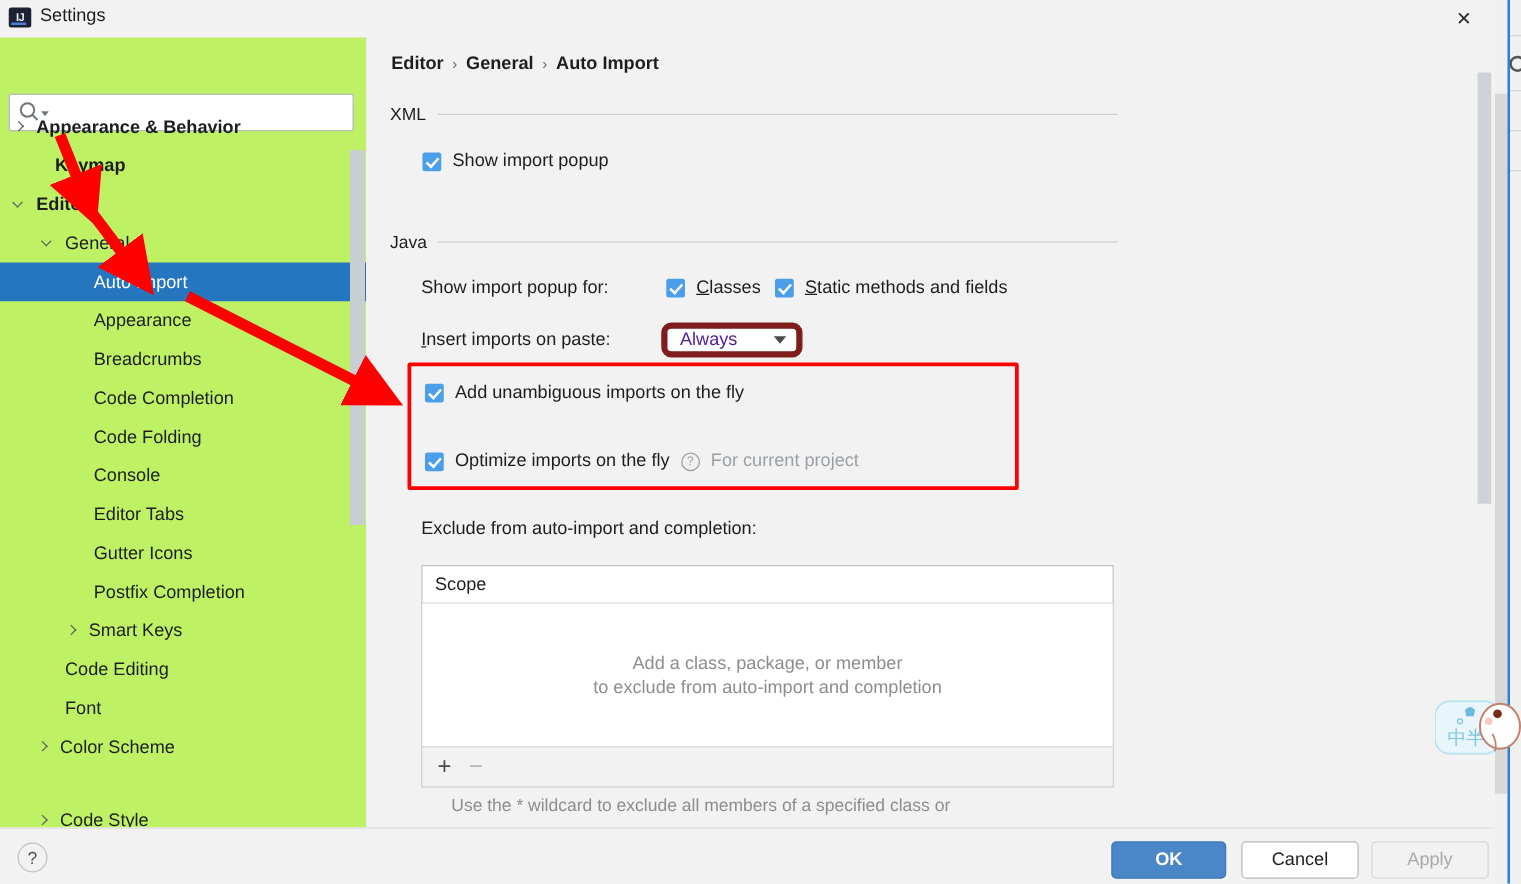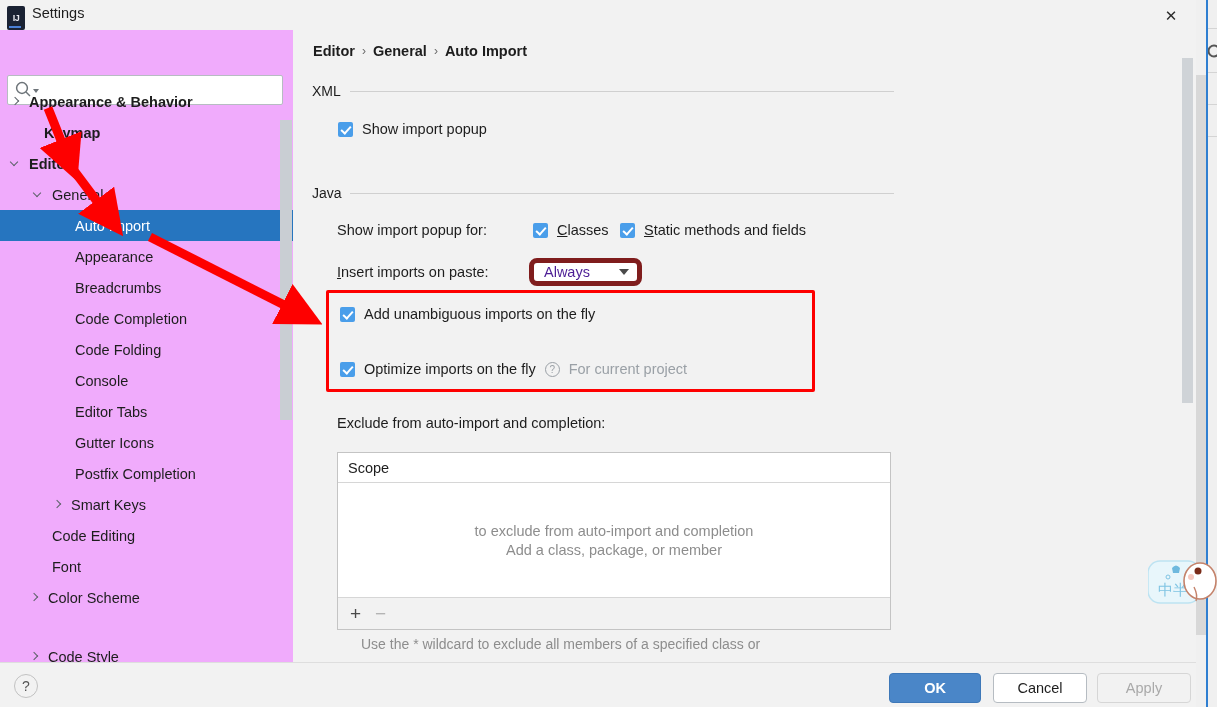--- a/index.html
+++ b/index.html
@@ -18,36 +18,36 @@
   .bg-toolicons { position: absolute; top: 0; right: 0; width: 9px; height: 160px; background:#f0f0f0; }
   .bg-toolicons .divider { position:absolute; left:0; width:9px; height:1px; background:#d4d4d4; }
   .bg-magnifier { position: absolute; right: 0px; top: 42px; width: 9px; height: 22px; overflow:hidden; }
   .bg-panel { position:absolute; right: 11px; top: 75px; width: 11px; height: 560px; background:#d8d8d8; }
 
   
   .dialog { position:absolute; left:0; top:0; width:1196px; height:707px; background:#f2f2f2; }
 
   .titlebar { position:absolute; left:0; top:0; width:1196px; height:30px; background:#f2f2f2; }
   .ij-icon {
-    position:absolute; left:7px; top:6px; width:18px; height:24px;
+    position:absolute; left:7px; top:6px; width:18px; height:16px;
     background:#1a2233; border-radius:2px;
     color:#e8e8ef; font-size:9px; font-weight:bold;
     display:flex; align-items:center; justify-content:center;
     letter-spacing:-0.5px; font-family:"Liberation Sans", sans-serif;
   }
   .ij-icon .bar { position:absolute; left:2px; bottom:2px; width:12px; height:2px; background:#4a7fd4; }
   .win-title { position:absolute; left:32px; top:5px; font-size:14.5px; color:#1d1d1d; }
   .close-btn {
     position:absolute; right:13px; top:3px; width:24px; height:24px;
     display:flex; align-items:center; justify-content:center;
     color:#2b2b2b; font-size:15px; line-height:1; cursor:default;
   }
 
   
-  .sidebar { position:absolute; left:0; top:30px; width:293px; height:632px; background:#f0abfc; }
+  .sidebar { position:absolute; left:0; top:30px; width:293px; height:632px; background:#bef264; }
   .search-box {
     position:absolute; left:7px; top:45px; width:276px; height:30px;
     background:#ffffff; border:1px solid #b6bcc2; border-radius:2px;
   }
   .search-inner { position:absolute; left:7px; top:5px; display:flex; align-items:center; gap:1px; }
   .search-input {
     position:absolute; left:34px; top:5px; width:230px; height:18px;
     border:none; outline:none; background:transparent;
     font-family:"Liberation Sans", sans-serif; font-size:13px; color:#1d1d1d;
   }
@@ -328,22 +328,22 @@
         <span class="muted">For current project</span>
       </div>
 
       <div class="label" style="left:44px; top:385px;">Exclude from auto-import and completion:</div>
 
       <div class="table" style="left:44px; top:422px; width:554px; height:178px;">
         <div class="thead">
           <div class="th second">Scope</div>
         </div>
         <div class="tbody">
+          <div class="empty-line">Add a class, package, or member</div>
           <div class="empty-line">to exclude from auto-import and completion</div>
-          <div class="empty-line">Add a class, package, or member</div>
         </div>
         <div class="tfoot">
           <span class="plus">+</span>
           <span class="minus">−</span>
         </div>
       </div>
 
       <div class="hint" style="left:68px; top:606px;">Use the * wildcard to exclude all members of a specified class or</div>
 
       <div class="main-sb-track"></div>

